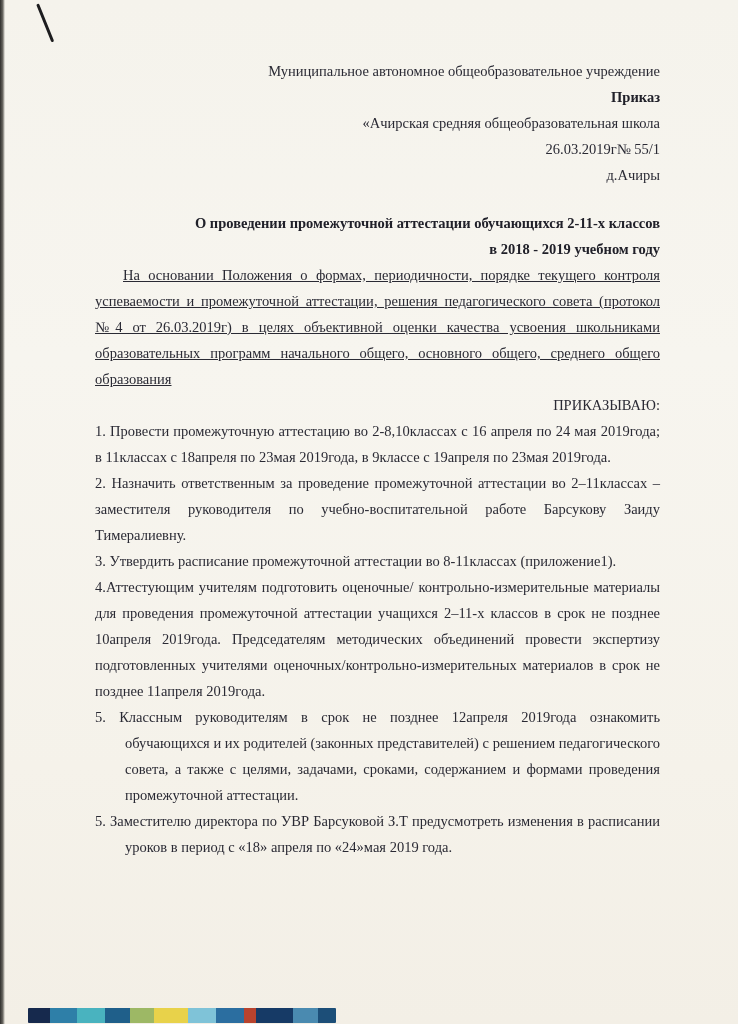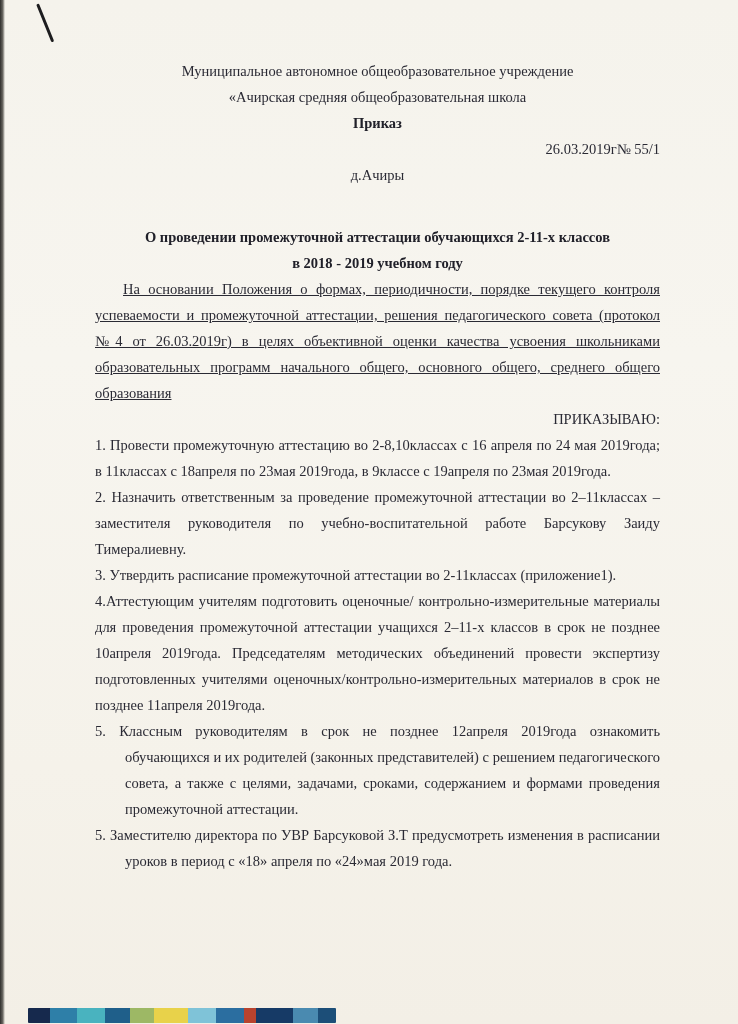--- a/index.html
+++ b/index.html
@@ -38,29 +38,29 @@
     position: absolute;
     left: 0; top: 0;
     width: 738px;
     box-sizing: border-box;
     padding: 58px 78px 0 95px;
     font-size: 14.5px;
     line-height: 26px;
     color: #2a2a34;
   }
   .content p { margin: 0; }
-  .center { text-align: center; }
+  .center { text-align: right; }
   .bold { font-weight: bold; color: #202029; }
   .doc-type { margin-top: 26px; }
   .date-row {
     display: flex;
     justify-content: flex-end;
     align-items: baseline;
   }
-  .title-block { margin-top: 36px; }
+  .title-block { margin-top: 22px; }
   .intro {
     margin-top: 14px;
     text-align: justify;
     text-indent: 28px;
     text-decoration: underline;
   }
   .decree { text-align: right; }
   .item { text-align: justify; }
   .hang {
     padding-left: 30px;
@@ -93,43 +93,43 @@
 <body>
 
 <div class="page">
 
   <div class="scan-edge"></div>
   <div class="pen-mark"></div>
 
   <div class="content">
 
     <p class="center">Муниципальное автономное общеобразовательное учреждение</p>
+    <p class="center bold doc-type">Приказ</p>
+
     <p class="center">«Ачирская средняя общеобразовательная школа</p>
-
-    <p class="center bold doc-type">Приказ</p>
 
     <div class="date-row">
       <span>26.03.2019г</span>
       <span>№ 55/1</span>
     </div>
 
     <p class="center">д.Ачиры</p>
 
     <div class="title-block">
       <p class="center bold">О проведении промежуточной аттестации обучающихся 2-11-х классов</p>
       <p class="center bold">в 2018 - 2019 учебном году</p>
     </div>
 
     <p class="intro">На основании Положения о формах, периодичности, порядке текущего контроля успеваемости и промежуточной аттестации, решения педагогического совета (протокол №4   от   26.03.2019г) в целях объективной оценки качества усвоения школьниками образовательных программ начального общего, основного общего, среднего общего образования</p>
 
     <p class="decree">ПРИКАЗЫВАЮ:</p>
 
     <p class="item">1. Провести промежуточную аттестацию во 2-8,10классах   с 16 апреля  по 24 мая 2019года; в 11классах с 18апреля по 23мая 2019года, в 9классе с 19апреля по 23мая 2019года.</p>
     <p class="item">2. Назначить ответственным  за проведение промежуточной аттестации во 2–11классах – заместителя руководителя по учебно-воспитательной работе Барсукову Заиду Тимералиевну.</p>
-    <p class="item">3. Утвердить расписание  промежуточной аттестации во 2-11классах (приложение1).</p>
+    <p class="item">3. Утвердить расписание  промежуточной аттестации во 8-11классах (приложение1).</p>
     <p class="item">4.Аттестующим учителям подготовить оценочные/ контрольно-измерительные материалы для проведения промежуточной аттестации учащихся 2–11-х классов в срок не позднее 10апреля  2019года. Председателям методических объединений провести экспертизу подготовленных учителями оценочных/контрольно-измерительных материалов в срок не позднее 11апреля 2019года.</p>
     <p class="item hang">5. Классным руководителям в срок не позднее 12апреля 2019года ознакомить обучающихся и их родителей (законных представителей) с решением педагогического совета, а также с целями, задачами, сроками, содержанием и формами проведения промежуточной аттестации.</p>
     <p class="item hang">5. Заместителю директора по УВР Барсуковой З.Т предусмотреть изменения в расписании уроков в период с «18» апреля  по «24»мая  2019 года.</p>
 
   </div>
 
   <div class="photo-strip"></div>
 
 </div>
 

